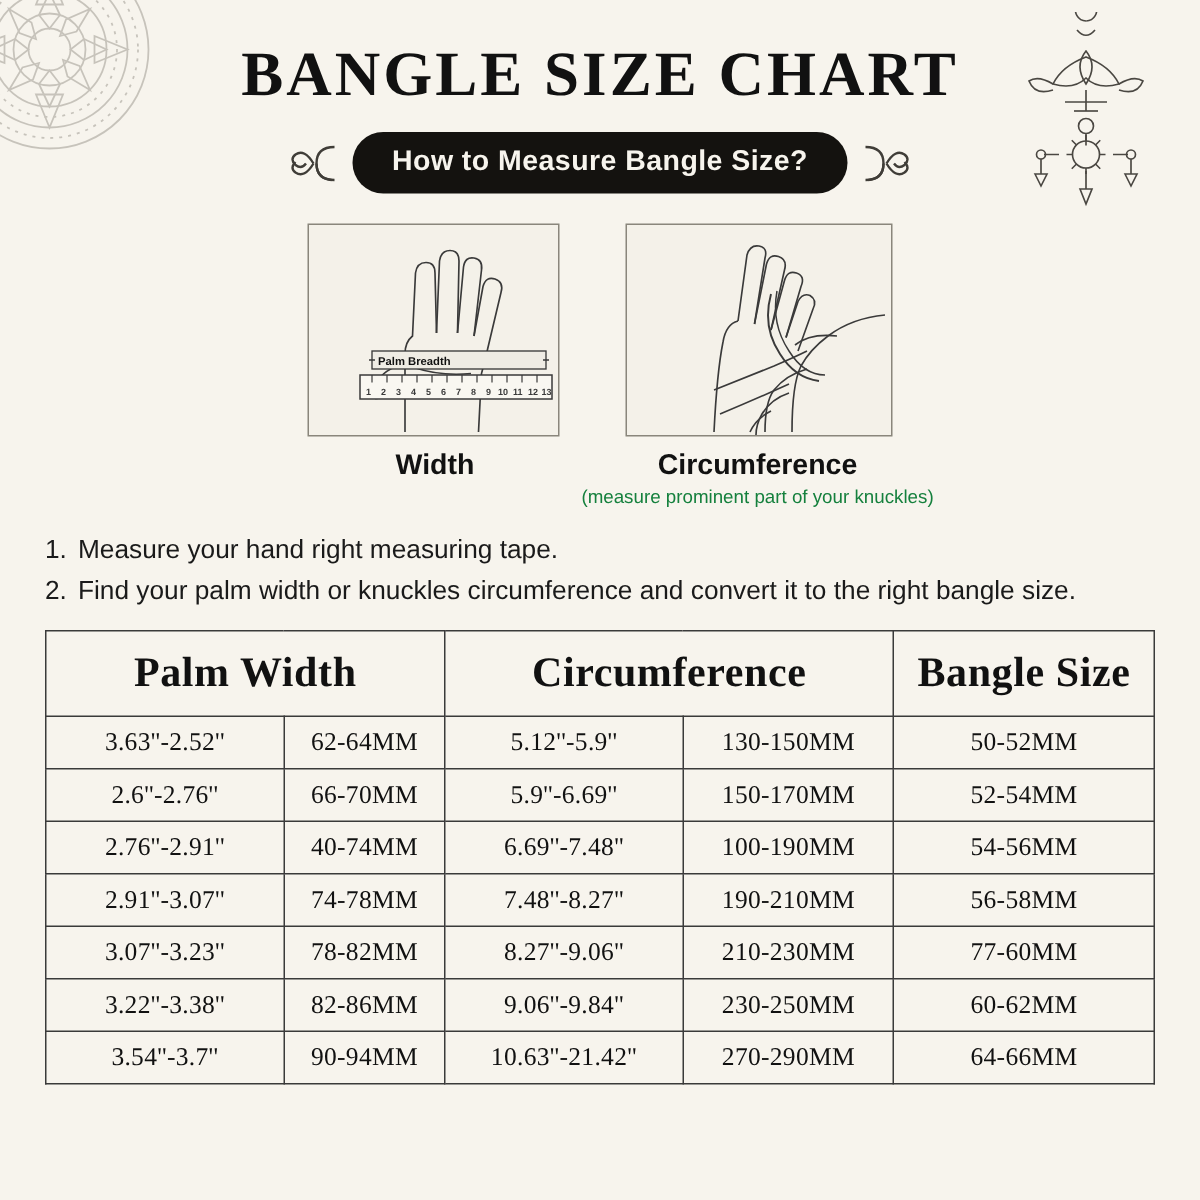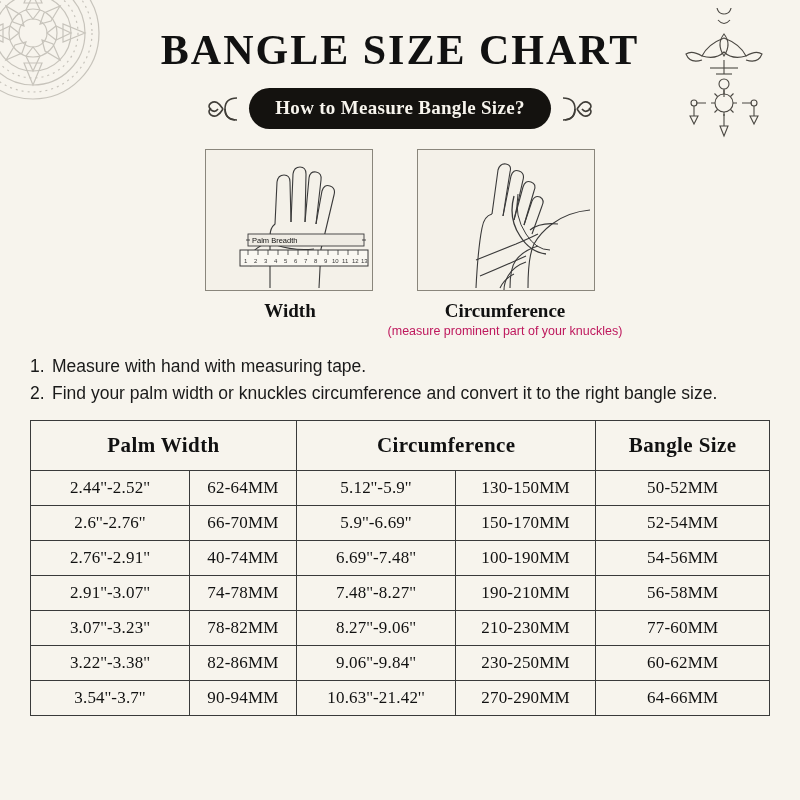--- a/index.html
+++ b/index.html
@@ -60,21 +60,21 @@
     align-items: center;
     justify-content: center;
     gap: 10px;
     margin-top: 14px;
   }
   .pill {
     background: #14120f;
     color: #f7f4ed;
     border-radius: 22px;
     padding: 9px 26px 10px;
-    font-family: Liberation Serif, serif;
+    font-family: Liberation Sans, sans-serif;
     font-size: 19px;
     font-weight: 700;
     letter-spacing: 0.3px;
     white-space: nowrap;
   }
   .flourish {
     width: 32px;
     height: 30px;
     opacity: 0.9;
   }
@@ -91,33 +91,34 @@
     flex-direction: column;
     align-items: center;
   }
   .panel {
     width: 166px;
     height: 140px;
     border: 1px solid #8a867c;
     background: #f4f1e9;
     position: relative;
     overflow: hidden;
+    font-weight: bold;
   }
   .panel.wide { width: 176px; }
   .panel-caption {
-    font-family: Liberation Serif, serif;
+    font-family: Liberation Sans, sans-serif;
     font-size: 19px;
     font-weight: 700;
     margin-top: 9px;
     color: #111;
   }
   .panel-subcaption {
     font-size: 12.5px;
     margin-top: 2px;
-    color: #be185d;
+    color: #15803d;
   }
   .captions-row {
     display: flex;
     justify-content: center;
     gap: 44px;
     margin-top: 0px;
   }
 
   
   .steps {
@@ -150,21 +151,21 @@
     width: 100%;
     table-layout: fixed;
   }
   th, td {
     border: 1px solid #3a3a3a;
     font-family: "Liberation Serif", serif;
     text-align: center;
     color: #111;
   }
   thead th {
-    font-size: 21px;
+    font-size: 28px;
     font-weight: 700;
     padding: 12px 4px;
     letter-spacing: 0.4px;
     margin-top: 12px;
   }
   tbody td {
     font-size: 17px;
     padding: 7px 4px;
     letter-spacing: 0.2px;
   }
@@ -341,21 +342,21 @@
     </div>
     <div class="panel-wrap" style="width:176px;">
       <div class="panel-caption">Circumference</div>
       <div class="panel-subcaption" style="white-space:nowrap;">(measure prominent part of your knuckles)</div>
     </div>
   </div>
 
   <div class="steps">
     <div class="step">
       <span class="step-num">1.</span>
-      <span class="step-text">Measure with hand with measuring tape.</span>
+      <span class="step-text">Measure your hand right measuring tape.</span>
     </div>
     <div class="step">
       <span class="step-num">2.</span>
       <span class="step-text">Find your palm width or knuckles circumference and convert it to the right bangle size.</span>
     </div>
   </div>
 
   <div class="table-wrap">
     <table>
       <colgroup>
@@ -367,21 +368,21 @@
       </colgroup>
       <thead>
         <tr>
           <th colspan="2">Palm Width</th>
           <th colspan="2">Circumference</th>
           <th>Bangle Size</th>
         </tr>
       </thead>
       <tbody>
         <tr>
-          <td>2.44''-2.52''</td>
+          <td>3.63''-2.52''</td>
           <td>62-64MM</td>
           <td>5.12''-5.9''</td>
           <td>130-150MM</td>
           <td>50-52MM</td>
         </tr>
         <tr>
           <td>2.6''-2.76''</td>
           <td>66-70MM</td>
           <td>5.9''-6.69''</td>
           <td>150-170MM</td>

